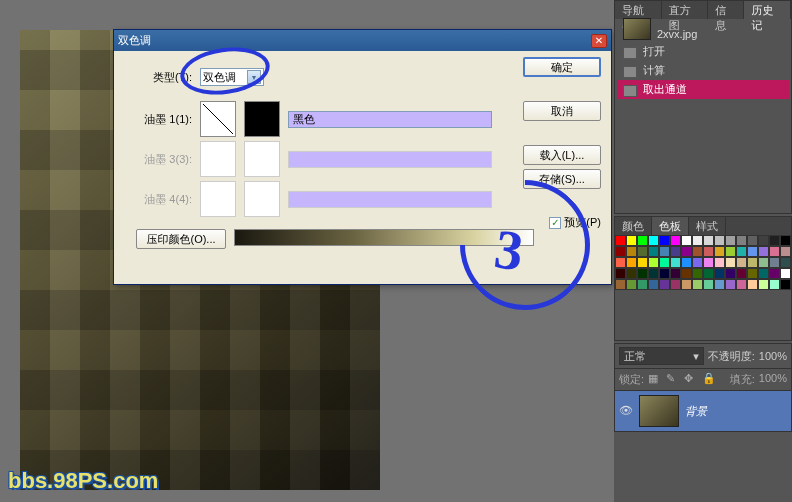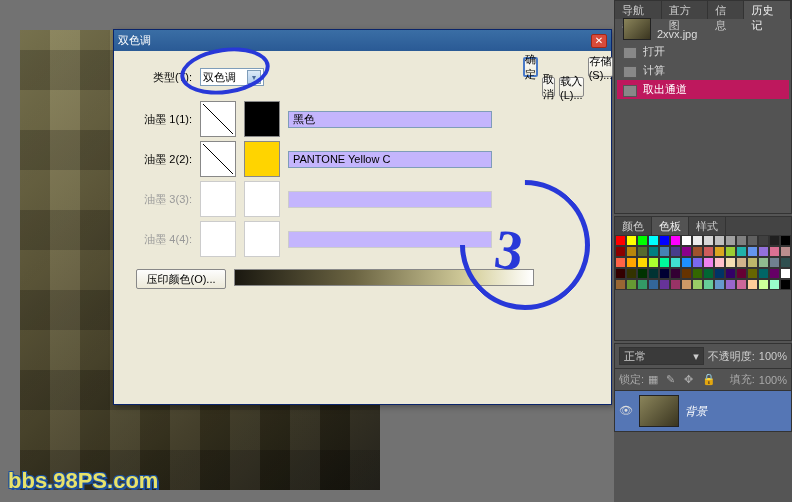--- a/index.html
+++ b/index.html
@@ -1,38 +1,38 @@
 <!DOCTYPE html>
 <html><head>
 <meta charset="utf-8">
 <style>
 *{box-sizing:border-box;margin:0;padding:0;font-family:"Microsoft YaHei",SimSun,sans-serif;font-size:11px}
 body{background:#727272;width:792px;height:502px;overflow:hidden;position:relative}
 .canvas{position:absolute;left:20px;top:30px;width:360px;height:460px;background:linear-gradient(135deg,#8a845a 0%,#6b6442 30%,#3a3520 70%,#1a1810 100%)}
 .canvas::before{content:"";position:absolute;inset:0;background:repeating-linear-gradient(90deg,rgba(0,0,0,.15) 0 30px,rgba(255,255,255,.05) 30px 60px),repeating-linear-gradient(0deg,rgba(0,0,0,.2) 0 40px,transparent 40px 80px)}
 .watermark{position:absolute;left:8px;bottom:8px;font-size:22px;font-weight:bold;color:#e8e26a;text-shadow:2px 2px 0 #1a4fa0,-1px -1px 0 #1a4fa0,1px -1px 0 #1a4fa0,-1px 1px 0 #1a4fa0;font-family:Arial}
-.dlg{position:absolute;left:113px;top:29px;width:499px;height:376px;background:#ece9d8;border:1px solid #0a246a;box-shadow:2px 2px 6px rgba(0,0,0,.3)}
+.dlg{position:absolute;left:113px;top:29px;width:499px;height:256px;background:#ece9d8;border:1px solid #0a246a;box-shadow:2px 2px 6px rgba(0,0,0,.3)}
 .titlebar{height:21px;background:linear-gradient(#3a6ea5,#2a5a95);color:#fff;display:flex;align-items:center;padding:0 4px;justify-content:space-between}
 .close-x{width:16px;height:14px;background:#d84b3a;color:#fff;display:flex;align-items:center;justify-content:center;font-size:10px;border:1px solid #a02818;border-radius:2px;cursor:pointer}
 .dlg-body{padding:10px 10px 8px 22px;position:relative}
 .row{display:flex;align-items:center;height:40px;gap:8px}
 .row.first{height:32px;margin-bottom:6px}
 .lbl{width:56px;text-align:right;color:#000}
 .lbl.dim{color:#999}
 .sel{width:64px;height:18px;border:1px solid #7f9db9;background:#fff;padding:0 2px;display:flex;align-items:center;justify-content:space-between;cursor:pointer}
 .sel .arr{width:14px;height:14px;background:linear-gradient(#dceaf8,#b0cdec);border:1px solid #7f9db9;display:flex;align-items:center;justify-content:center;font-size:8px;color:#4a6a9a}
 .curve{width:36px;height:36px;border:1px solid #888;background:#fff;position:relative;cursor:pointer}
 .curve::after{content:"";position:absolute;left:2px;bottom:2px;right:2px;top:2px;background:linear-gradient(to top right,transparent 49%,#000 49% 51%,transparent 51%)}
 .curve.dim{border-color:#ccc}
 .curve.dim::after{display:none}
 .sw{width:36px;height:36px;border:1px solid #888}
 .sw.dim{border-color:#ccc;background:#fff}
 .tf{flex:0 0 204px;height:17px;border:1px solid #7f9db9;background:#c4b5fd;padding:1px 4px}
 .tf.dim{border-color:#ccc}
-.btncol{position:absolute;right:10px;top:6px;width:78px;display:flex;flex-direction:row;gap:4px}
+.btncol{position:absolute;right:10px;top:6px;width:78px;display:flex;flex-direction:column;gap:4px}
 .btn{height:20px;border:1px solid #888;background:linear-gradient(#fdfdfd,#ece9d8);border-radius:2px;cursor:pointer;display:flex;align-items:center;justify-content:center}
 .btn.default{border:2px solid #4a7ac8}
 .prev{display:flex;align-items:center;gap:3px;margin-top:22px;justify-content:flex-end}
 .chk{width:12px;height:12px;border:1px solid #7f9db9;background:#fff;color:#2a8a2a;font-size:10px;display:flex;align-items:center;justify-content:center}
 .overprint{display:flex;gap:8px;margin-top:10px;margin-left:0}
 .grad{flex:0 0 300px;height:17px;background:linear-gradient(to right,#1a1810 0%,#6b6442 40%,#d8d2a0 80%,#fff 100%);border:1px solid #888}
 .ann1{position:absolute;left:180px;top:48px;width:90px;height:46px;border:4px solid #2838d8;border-radius:50%;pointer-events:none;transform:rotate(-8deg)}
 .ann2{position:absolute;left:460px;top:180px;width:130px;height:130px;pointer-events:none}
 .ann2::before{content:"";position:absolute;inset:0;border:5px solid #2838d8;border-radius:50%;border-left-color:transparent;transform:rotate(45deg)}
 .ann3{position:absolute;left:495px;top:218px;font-size:56px;font-weight:bold;color:#2838d8;font-family:"Comic Sans MS",cursive;transform:rotate(8deg)}
@@ -44,21 +44,21 @@
 .tab.act{background:#535353;color:#eee}
 .hist{padding:4px 2px}
 .hitem{display:flex;align-items:flex-end;gap:6px;height:19px;padding:2px 6px;color:#ddd}
 .hitem.act{background:#be185d;color:#fff}
 .hico{width:14px;height:12px;background:#888;border:1px solid #555}
 .thumb{width:28px;height:22px;background:linear-gradient(135deg,#8a845a,#3a3520);border:1px solid #222}
 .swgrid{display:grid;grid-template-columns:repeat(16,1fr);gap:0;padding:0}
 .sc{height:11px;border:1px solid #333}
 .lrow{display:flex;align-items:center;gap:4px;padding:3px 4px;color:#ccc}
 .laysel{height:18px;border:1px solid #333;background:#3a3a3a;flex:1;padding:0 4px;color:#ccc;display:flex;align-items:center;justify-content:space-between}
-.lockrow{display:flex;align-items:center;gap:4px;padding:3px 4px;color:#aaa;border-top:1px solid #333;border-bottom:1px solid #333;font-size:10px}
+.lockrow{display:flex;align-items:flex-start;gap:4px;padding:3px 4px;color:#aaa;border-top:1px solid #333;border-bottom:1px solid #333;font-size:10px}
 .layer{display:flex;align-items:center;gap:6px;height:40px;padding:2px 4px;background:#5576b5}
 .eye{width:14px;height:14px;color:#ddd}
 .lth{width:40px;height:32px;background:linear-gradient(135deg,#8a845a,#3a3520);border:1px solid #222}
 .toolico{width:14px;height:14px;display:inline-block;color:#aaa}
 </style>
 </head>
 <body>
 
 <div class="canvas"></div>
 <div class="watermark">bbs.98PS.com</div>
@@ -77,26 +77,20 @@
       </div>
     </div>
 
     <div class="row">
       <span class="lbl">油墨 1(1):</span>
       <div class="curve"></div>
       <div class="sw" style="background:#000000"></div>
       <input class="tf" value="黑色" style="">
     </div>
 
-    <div class="row">
-      <span class="lbl">油墨 2(2):</span>
-      <div class="curve"></div>
-      <div class="sw" style="background:#ffd400"></div>
-      <input class="tf" value="PANTONE Yellow C" style="">
-    </div>
 
     <div class="row">
       <span class="lbl dim">油墨 3(3):</span>
       <div class="curve dim"></div>
       <div class="sw dim"></div>
       <input class="tf dim" disabled="" style="">
     </div>
 
     <div class="row">
       <span class="lbl dim">油墨 4(4):</span>

